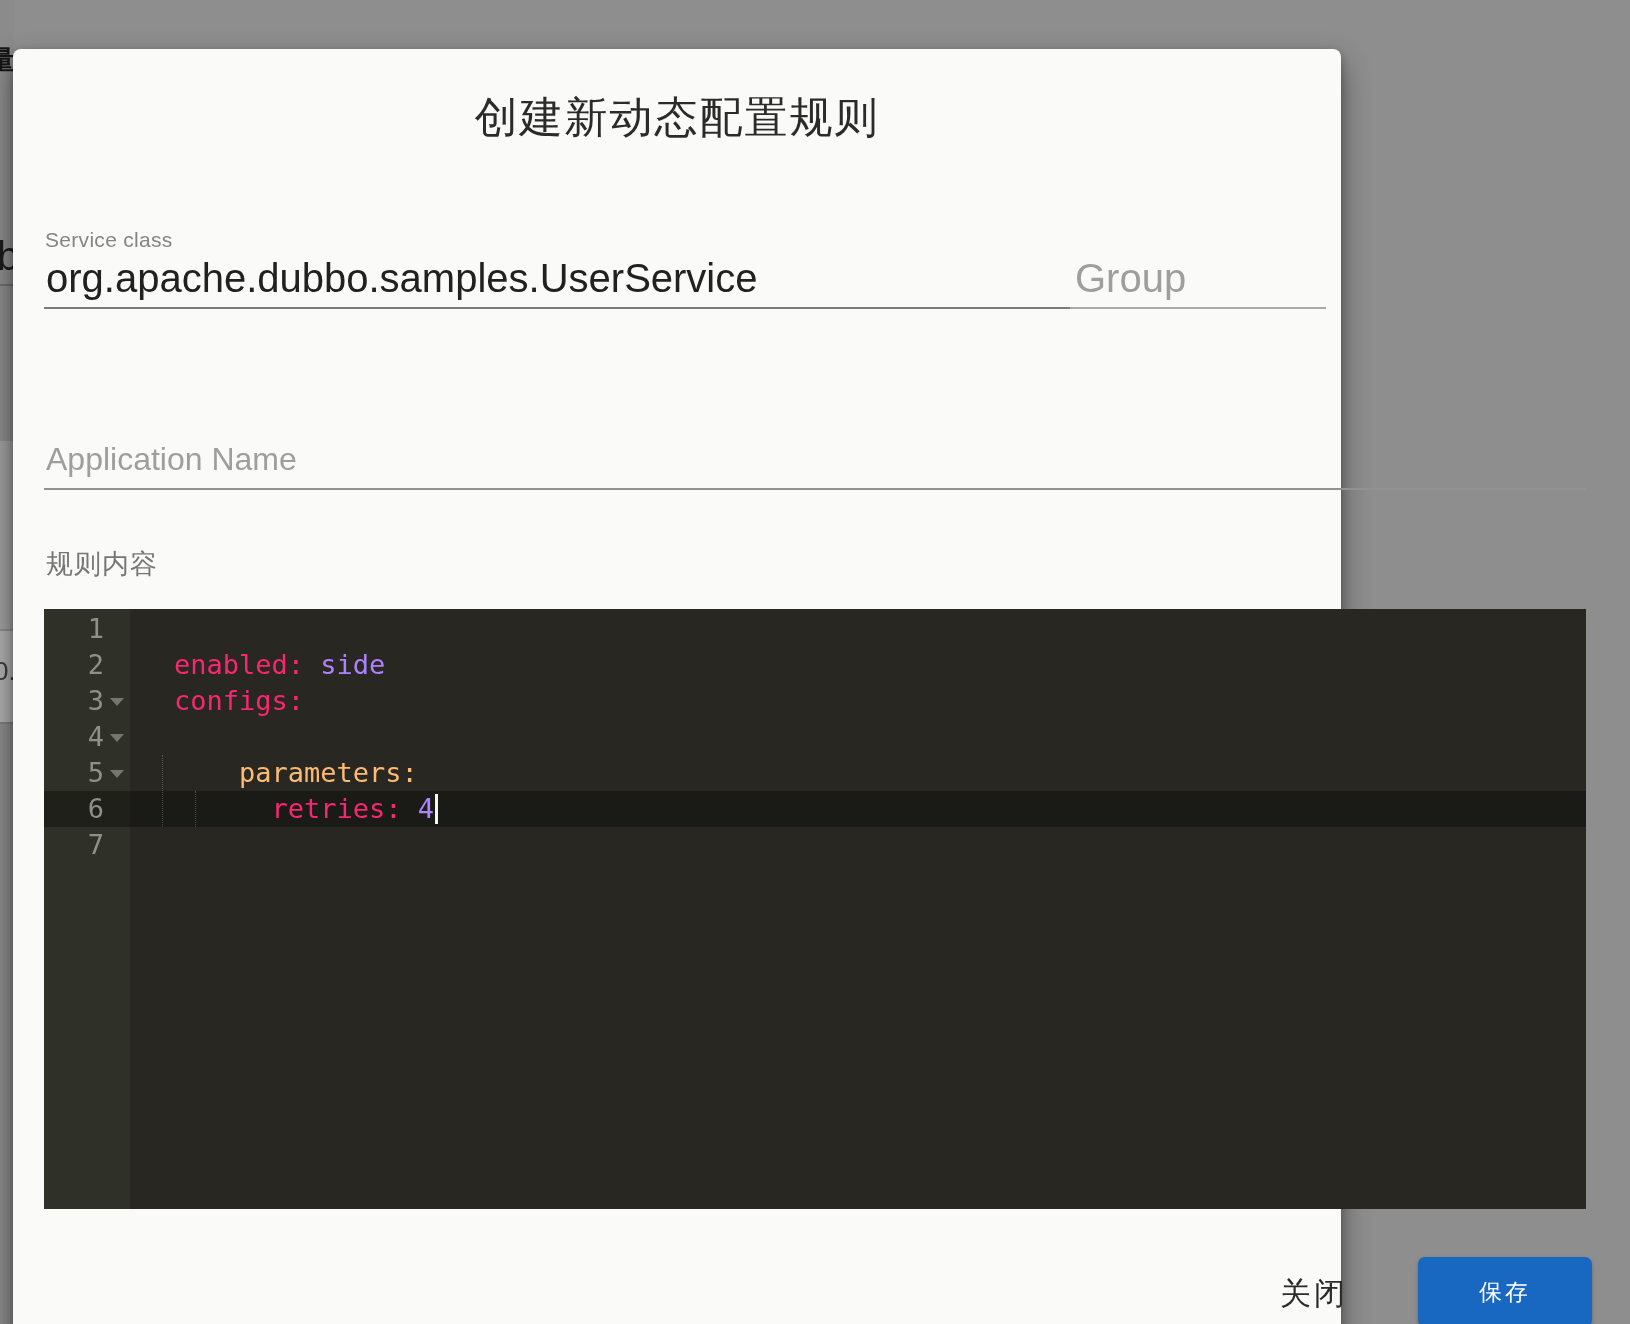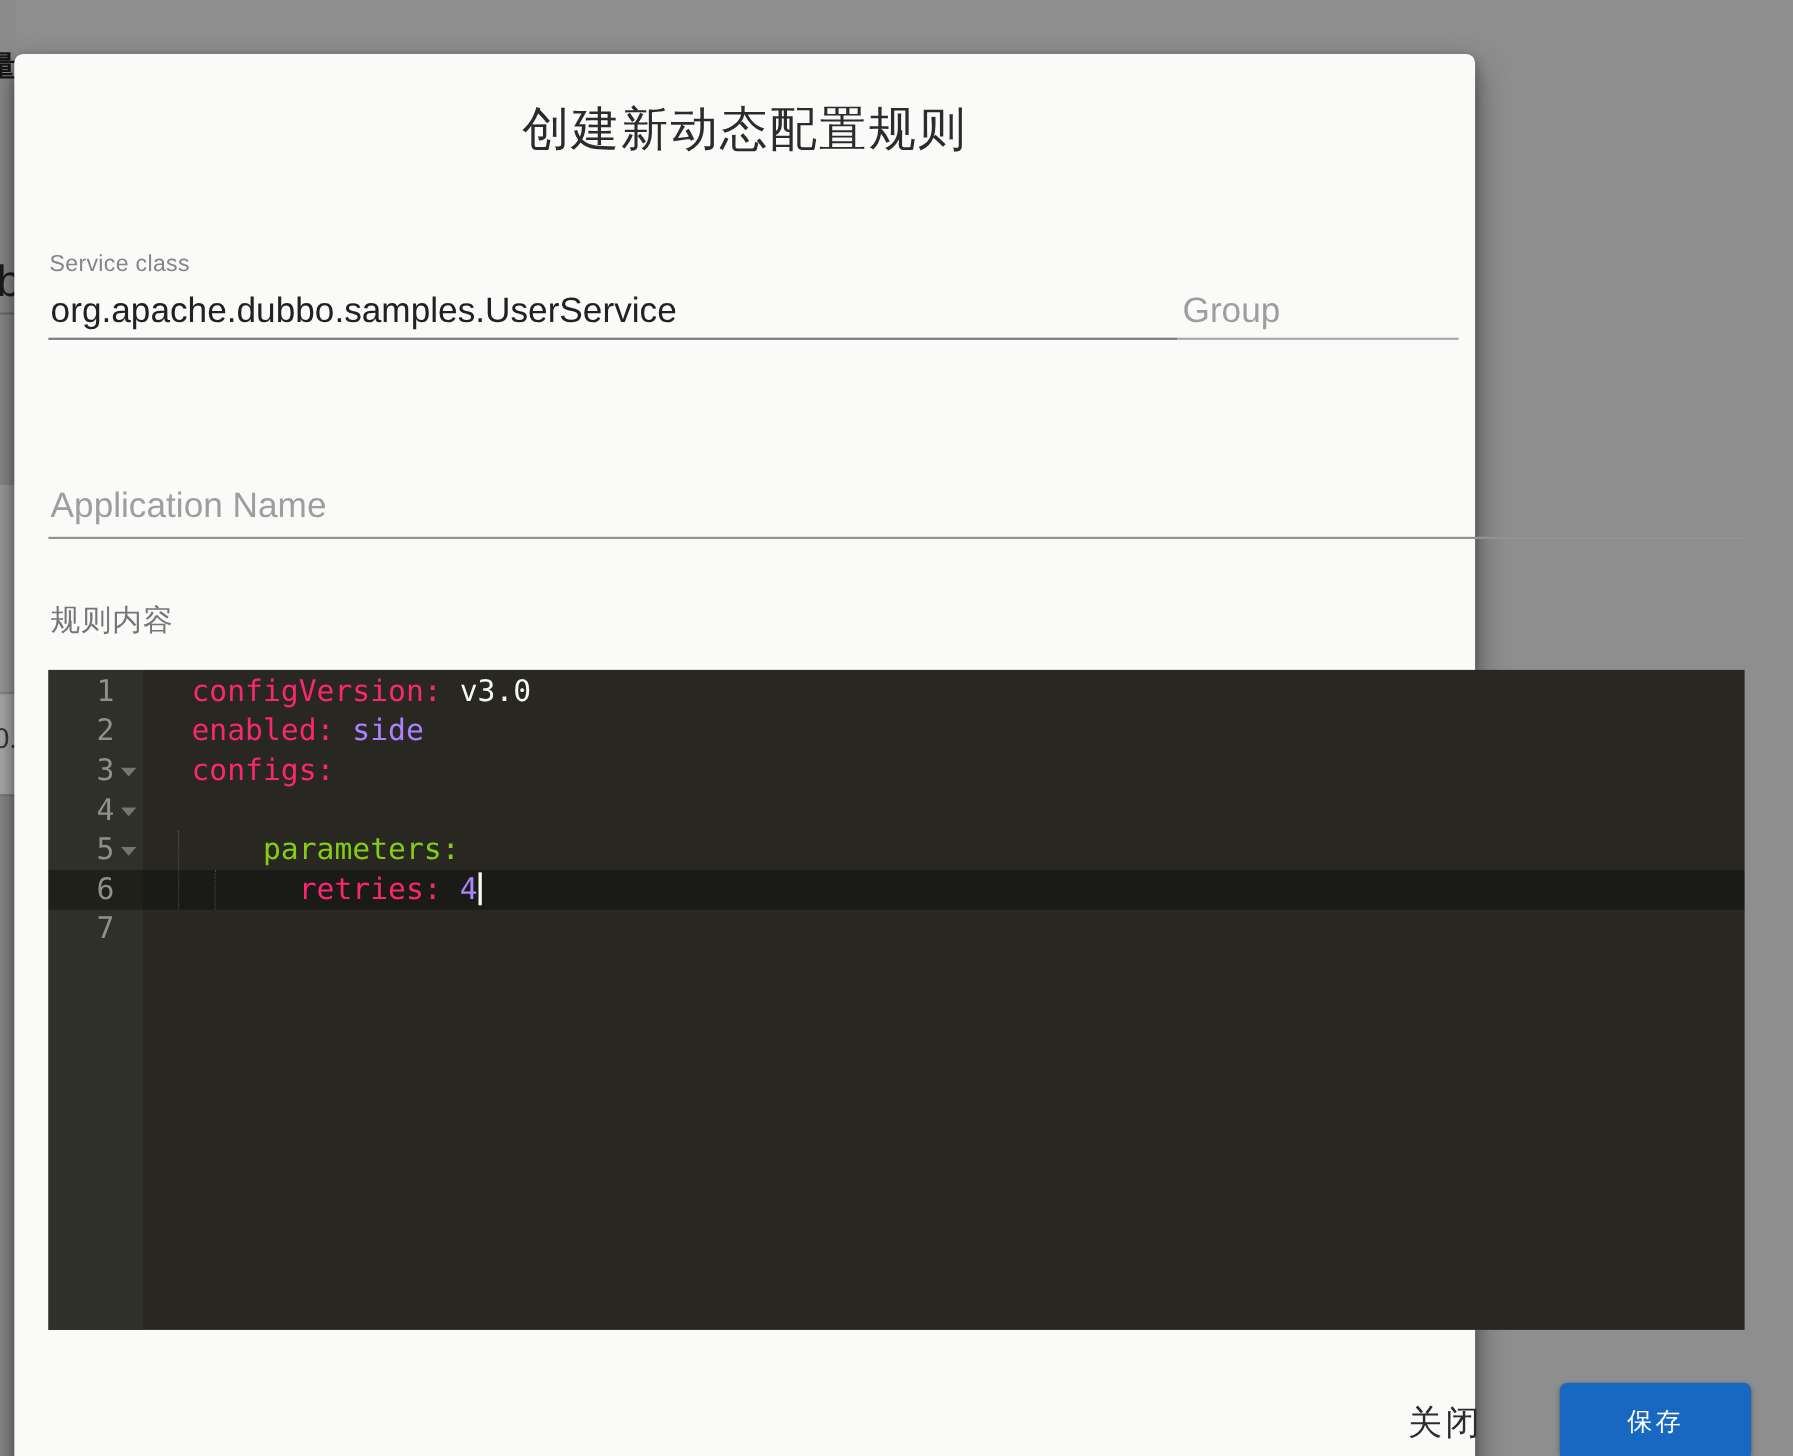--- a/index.html
+++ b/index.html
@@ -39,21 +39,21 @@
   
   .row1{position:absolute;left:31px;top:179px;width:1542px;height:81px;display:flex;}
   .field{position:relative;height:100%;box-sizing:border-box;border-bottom:2px solid #a9a9a9;}
   .f-service{width:1026px;border-bottom-color:#7c7c7c;}
   .f-version{width:260px;}
   .f-group{width:256px;}
   .field-label{position:absolute;left:1px;top:0;font-size:21px;color:#858585;letter-spacing:.3px;}
   .field input{
     position:absolute;left:0;bottom:2px;width:100%;box-sizing:border-box;
     border:none;outline:none;background:transparent;margin:0;padding:0 0 4px 2px;
-    font-family:"Liberation Sans",sans-serif;font-size:32px;color:#212121;
+    font-family:"Liberation Sans",sans-serif;font-size:40px;color:#212121;
   }
   .field input::placeholder{color:#9e9e9e;opacity:1;}
   .f-version input,.f-group input{padding-left:5px;}
   .app-field{
     position:absolute;left:31px;top:356px;width:1542px;height:83px;
     border-bottom:2px solid #929292;box-sizing:content-box;
   }
   .app-field input{
     position:absolute;left:0;bottom:0;width:100%;box-sizing:border-box;
     border:none;outline:none;background:transparent;margin:0;padding:0 0 10px 2px;
@@ -137,25 +137,25 @@
 
   <div class="app-field">
     <input type="text" placeholder="Application Name" style="">
   </div>
 
   <div class="rule-label">规则内容</div>
 
   <div class="editor" style="background: rgb(40, 39, 34);">
     <div class="ed-gutter-bg" style="background: rgb(47, 48, 40);"></div>
     <div class="ed-lines">
-        <div class="ed-row"><span class="ed-num" style="color: rgb(143, 144, 138);">1</span><span class="ed-code"><span style="color: rgb(249, 38, 114);">configVersion:</span><span style="color: rgb(248, 248, 242);"> </span><span style="color: rgb(248, 248, 242);">v3.0</span></span></div>
+        <div class="ed-row"><span class="ed-num" style="color: rgb(143, 144, 138);">1</span></div>
         <div class="ed-row"><span class="ed-num" style="color: rgb(143, 144, 138);">2</span><span class="ed-code"><span style="color: rgb(249, 38, 114);">enabled:</span><span style="color: rgb(248, 248, 242);"> </span><span style="color: rgb(174, 129, 255);">side</span></span></div>
         <div class="ed-row"><span class="ed-num" style="color: rgb(143, 144, 138);">3</span><span class="ed-fold"></span><span class="ed-code"><span style="color: rgb(249, 38, 114); text-align: right;">configs:</span></span></div>
         <div class="ed-row"><span class="ed-num" style="color: rgb(143, 144, 138);">4</span><span class="ed-fold"></span></div>
-        <div class="ed-row"><span class="ed-num" style="color: rgb(143, 144, 138);">5</span><span class="ed-fold"></span><span class="ed-code"><span style="color: rgb(248, 248, 242);">    </span><span style="color: #84cc16;">parameters:</span></span></div>
+        <div class="ed-row"><span class="ed-num" style="color: rgb(143, 144, 138);">5</span><span class="ed-fold"></span><span class="ed-code"><span style="color: rgb(248, 248, 242);">    </span><span style="color: #fdba74;">parameters:</span></span></div>
         <div class="ed-row active"><span class="ed-num" style="color: rgb(143, 144, 138);">6</span><span class="ed-code"><span style="color: rgb(248, 248, 242);">      </span><span style="color: rgb(249, 38, 114);">retries:</span><span style="color: rgb(248, 248, 242);"> </span><span style="color: rgb(174, 129, 255);">4</span><span class="ed-cursor"></span></span></div>
         <div class="ed-row"><span class="ed-num" style="color: rgb(143, 144, 138);">7</span><span class="ed-code"></span></div>
       </div>
     <div class="ed-guide ed-g1"></div>
     <div class="ed-guide ed-g2"></div>
   </div>
 
   <div class="btn-close">关闭</div>
   <div class="btn-save" style="background: rgb(24, 103, 192);">保存</div>
 

